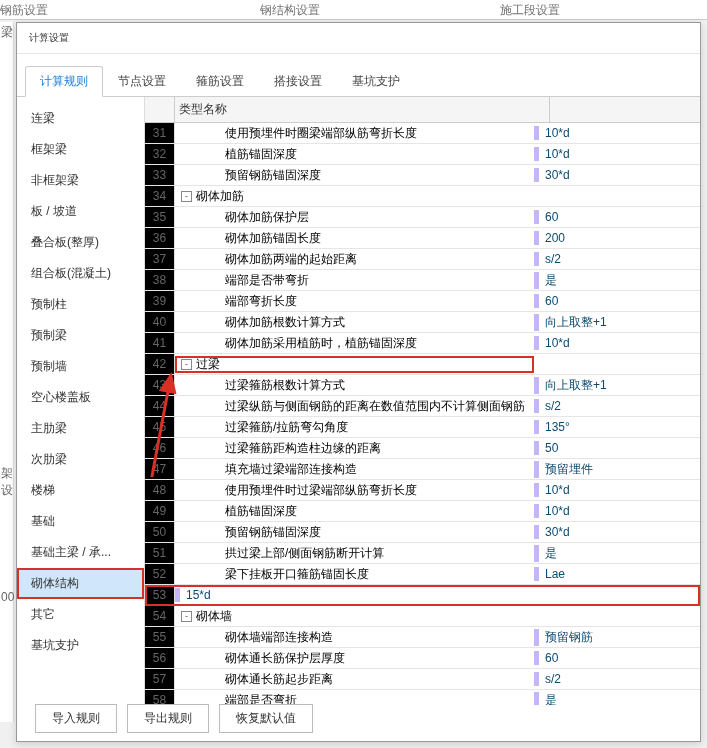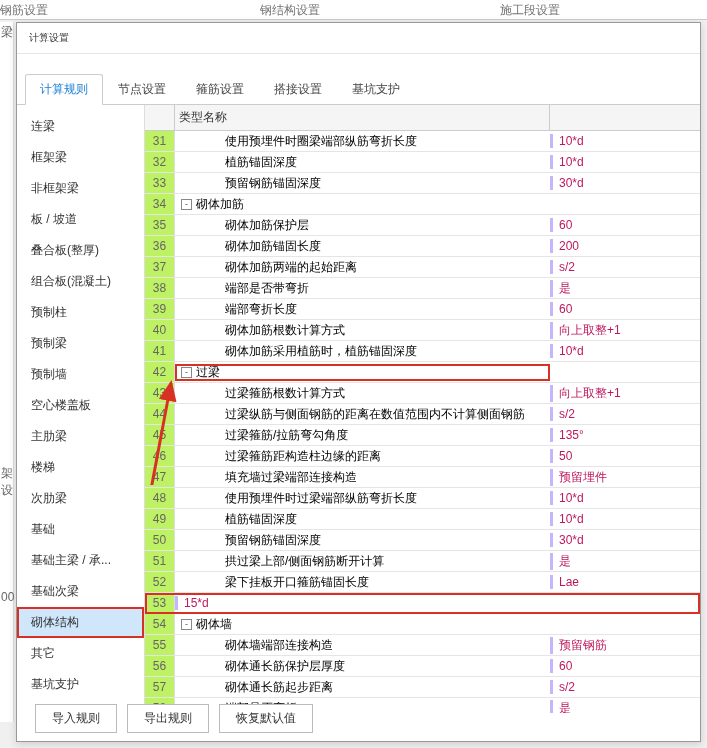--- a/index.html
+++ b/index.html
@@ -3,37 +3,37 @@
 <meta charset="utf-8">
 <style>
 *{box-sizing:border-box;margin:0;padding:0;font-family:"Microsoft YaHei",Arial,sans-serif;font-size:12px}
 body{background:#f0f0f0;width:707px;height:748px;overflow:hidden;position:relative}
 .topbar{height:20px;background:#fff;border-bottom:1px solid #ccc;display:flex;position:relative}
 .topbar span{padding:2px 0;color:#737373}
 .topbar span:nth-child(2){position:absolute;left:260px}
 .topbar span:nth-child(3){position:absolute;left:500px}
 .dialog{position:absolute;left:16px;top:22px;right:6px;bottom:6px;background:#fff;border:1px solid #999;box-shadow:0 2px 8px rgba(0,0,0,.15)}
 .dialog-title{padding:8px 12px;font-size:10px;color:#333;border-bottom:1px solid #e5e5e5}
-.tabs{display:flex;border-bottom:1px solid #ccc;padding:0 8px;margin-top:20px}
+.tabs{display:flex;border-bottom:1px solid #ccc;padding:0 8px;margin-top:12px}
 .tab{padding:6px 14px;color:#444;cursor:pointer;border:1px solid transparent;margin-bottom:-1px}
 .tab.active{color:#1e7fd6;border:1px solid #ccc;border-bottom:1px solid #fff;border-radius:3px 3px 0 0}
 .body{display:flex;height:calc(100% - 110px)}
 .sidebar{width:128px;border-right:1px solid #ddd;overflow-y:auto;padding:6px 0}
 .side-item{padding:7px 14px;color:#333;cursor:pointer;white-space:nowrap;overflow:hidden;text-overflow:ellipsis}
 .side-item.selected{background:#cfe6fb}
 .side-item.highlight{border:2px solid #d93025;padding:5px 12px}
 .grid-wrap{flex:1;overflow:auto;position:relative}
 .grid-head{display:flex;background:#f5f5f5;border-bottom:1px solid #ccc;position:sticky;top:0}
 .grid-head .gh1{width:30px;border-right:1px solid #ccc}
 .grid-head .gh2{flex:1;text-align:left;padding:4px;border-right:1px solid #ccc;color:#333}
 .grid-head .gh3{width:150px}
 .row{display:flex;border-bottom:1px solid #e5e5e5;height:21px;align-items:center}
-.row .c0{width:30px;text-align:center;background:#bef264;color:#666;border-right:1px solid #ddd;height:100%;line-height:21px}
+.row .c0{width:30px;text-align:center;background:#000000;color:#666;border-right:1px solid #ddd;height:100%;line-height:21px}
 .row .c1{flex:1;padding:0 6px;display:flex;align-items:center;gap:4px;overflow:hidden;white-space:nowrap}
-.row .c2{width:150px;padding:0 6px;border-left:3px solid #c4b5fd;color:#be185d;overflow:hidden;white-space:nowrap}
+.row .c2{width:166px;padding:0 6px;border-left:5px solid #c4b5fd;color:#0c4a6e;overflow:hidden;white-space:nowrap}
 .indent{display:inline-block;width:18px}
 .toggle{width:11px;height:11px;border:1px solid #888;display:inline-flex;align-items:center;justify-content:center;font-size:9px;line-height:1;color:#555;cursor:pointer}
 .footer{position:absolute;bottom:8px;left:0;right:0;display:flex;gap:10px;padding:0 18px}
 .btn{padding:5px 16px;border:1px solid #bbb;background:#fff;cursor:pointer;color:#333}
 .hl-row{outline:2px solid #d93025;outline-offset:-2px}
 .hl-cell{outline:2px solid #d93025;outline-offset:-2px}
 .arrow-svg{position:absolute;pointer-events:none;z-index:50}
 .left-strip{position:absolute;left:0;top:22px;width:14px;height:700px;background:#fff;border-right:1px solid #ddd;font-size:11px;color:#666}
 .left-strip div{padding:2px 1px}
 </style>
@@ -67,25 +67,24 @@
         <div class="side-item">框架梁</div>
         <div class="side-item">非框架梁</div>
         <div class="side-item">板 / 坡道</div>
         <div class="side-item">叠合板(整厚)</div>
         <div class="side-item">组合板(混凝土)</div>
         <div class="side-item">预制柱</div>
         <div class="side-item">预制梁</div>
         <div class="side-item">预制墙</div>
         <div class="side-item">空心楼盖板</div>
         <div class="side-item">主肋梁</div>
+        <div class="side-item">次肋梁</div>
         <div class="side-item">楼梯</div>
-        <div class="side-item">次肋梁</div>
         <div class="side-item">基础</div>
         <div class="side-item">基础主梁 / 承...</div>
-        <div class="side-item">基础次梁</div>
         <div class="side-item selected highlight">砌体结构</div>
         <div class="side-item">其它</div>
         <div class="side-item">基坑支护</div>
       </div>
     <div class="grid-wrap">
       <div class="grid-head">
         <div class="gh1"></div>
         <div class="gh2">类型名称</div>
         <div class="gh3"></div>
       </div>

